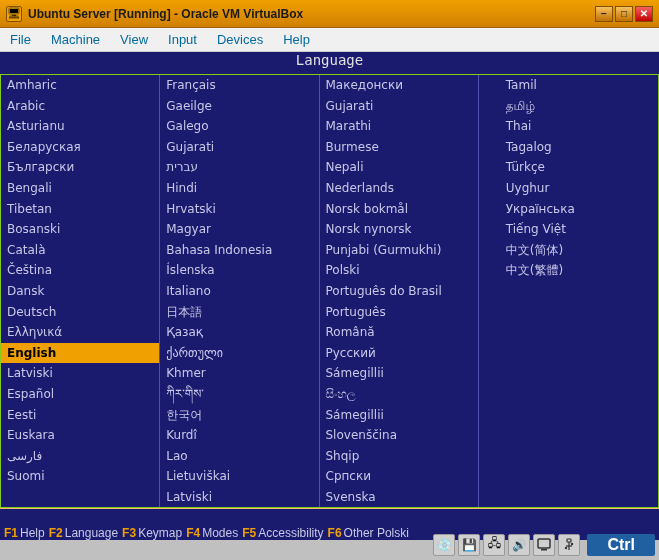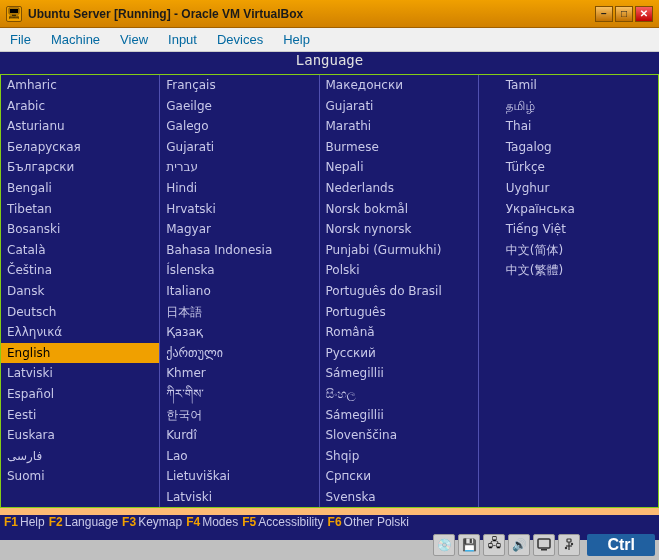--- a/index.html
+++ b/index.html
@@ -122,32 +122,32 @@
       font-size: 12px;
       color: #c8c8e8;
       font-family: 'DejaVu Sans', 'Liberation Sans', sans-serif;
       white-space: nowrap;
       cursor: pointer;
       line-height: 1.55;
     }
     .lang-item.selected {
       background: #f0a000;
       color: #000;
-      font-weight: normal;
+      font-weight: bold;
     }
 
     
     .fn-bar {
       background: #1a1a6e;
       height: 32px;
       display: flex;
-      align-items: flex-start;
+      align-items: flex-end;
       padding: 0 4px;
       gap: 4px;
-      border-top: 7px solid #fdba74;
+      border-top: 1px solid #fdba74;
     }
     .fn-key {
       display: flex;
       align-items: center;
       gap: 2px;
       font-size: 12px;
     }
     .fn-label {
       color: #f0a000;
       font-weight: bold;

